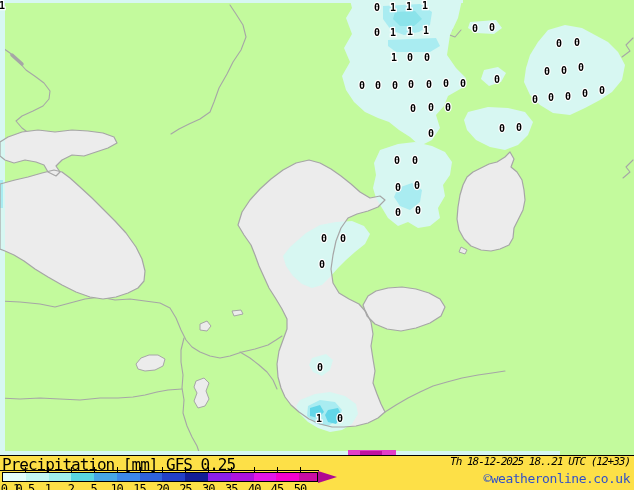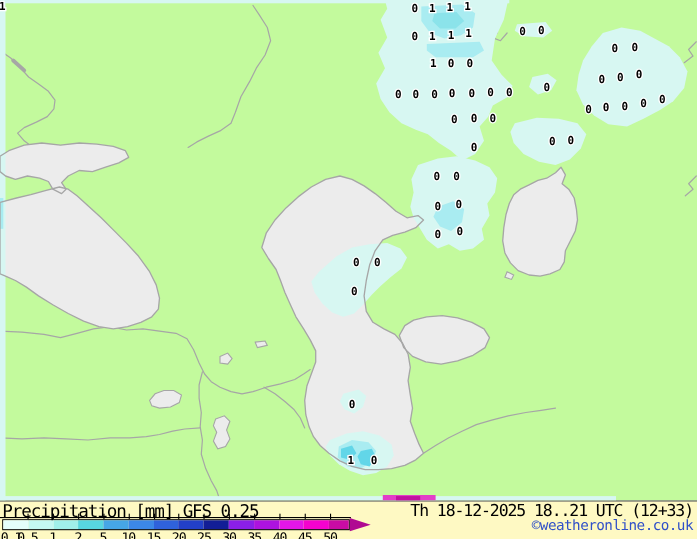--- a/index.html
+++ b/index.html
@@ -15,33 +15,33 @@
   .river,.border{fill:none;stroke:var(--coast);stroke-width:1.1;stroke-linecap:round;stroke-linejoin:round;}
   .wide{stroke-width:3.5;}
   .pl{fill:var(--p-light);}
   .pm{fill:var(--p-mid);}
   .pc{fill:var(--p-core);}
   .pd{fill:var(--p-deep);}
   .heavy{fill:var(--heavy);}
   .val{font:bold 10px "DejaVu Sans Mono",monospace;fill:#000;stroke:#fff;stroke-width:2.4px;
        paint-order:stroke;text-anchor:middle;}
 
-  .legend{position:absolute;left:0;top:456px;width:634px;height:34px;background:#fef9c3;color:#000;}
+  .legend{position:absolute;left:0;top:456px;width:634px;height:34px;background:#fde047;color:#000;}
   .legend-title{position:absolute;left:2px;top:-1px;font-size:16px;letter-spacing:-1px;white-space:pre;}
   .bar-underline{position:absolute;left:0;top:14px;width:319px;height:1px;background:#000;}
   .colorbar{position:absolute;left:2px;top:16px;width:316px;height:10px;border:1px solid #000;
             box-sizing:border-box;display:flex;}
   .colorbar .seg{height:100%;}
   .tick{position:absolute;top:11px;width:1px;height:5px;background:#000;}
   .scale-label{position:absolute;top:26px;width:34px;margin-left:-17px;text-align:center;
                font-size:12px;letter-spacing:-1px;}
   .scale-arrow{position:absolute;left:318px;top:15px;width:0;height:0;
                border-top:6px solid transparent;border-bottom:6px solid transparent;
                border-left:19px solid var(--arrow);}
-  .legend-datetime{position:absolute;right:4px;top:-1px;font-size:15px;letter-spacing:-1px;white-space:pre;}
+  .legend-datetime{position:absolute;right:4px;top:-1px;font-size:11px;letter-spacing:-1px;white-space:pre;font-style:italic;}
   .legend-copyright{position:absolute;right:4px;top:15px;font-size:13px;letter-spacing:-0.5px;
                     color:var(--copyright);text-decoration:none;cursor:pointer;margin-left:34px;}
 </style>
 </head>
 <body>
 
 <div class="stage">
 
   <div class="map">
     <svg width="634" height="455" viewBox="0 0 634 455">

